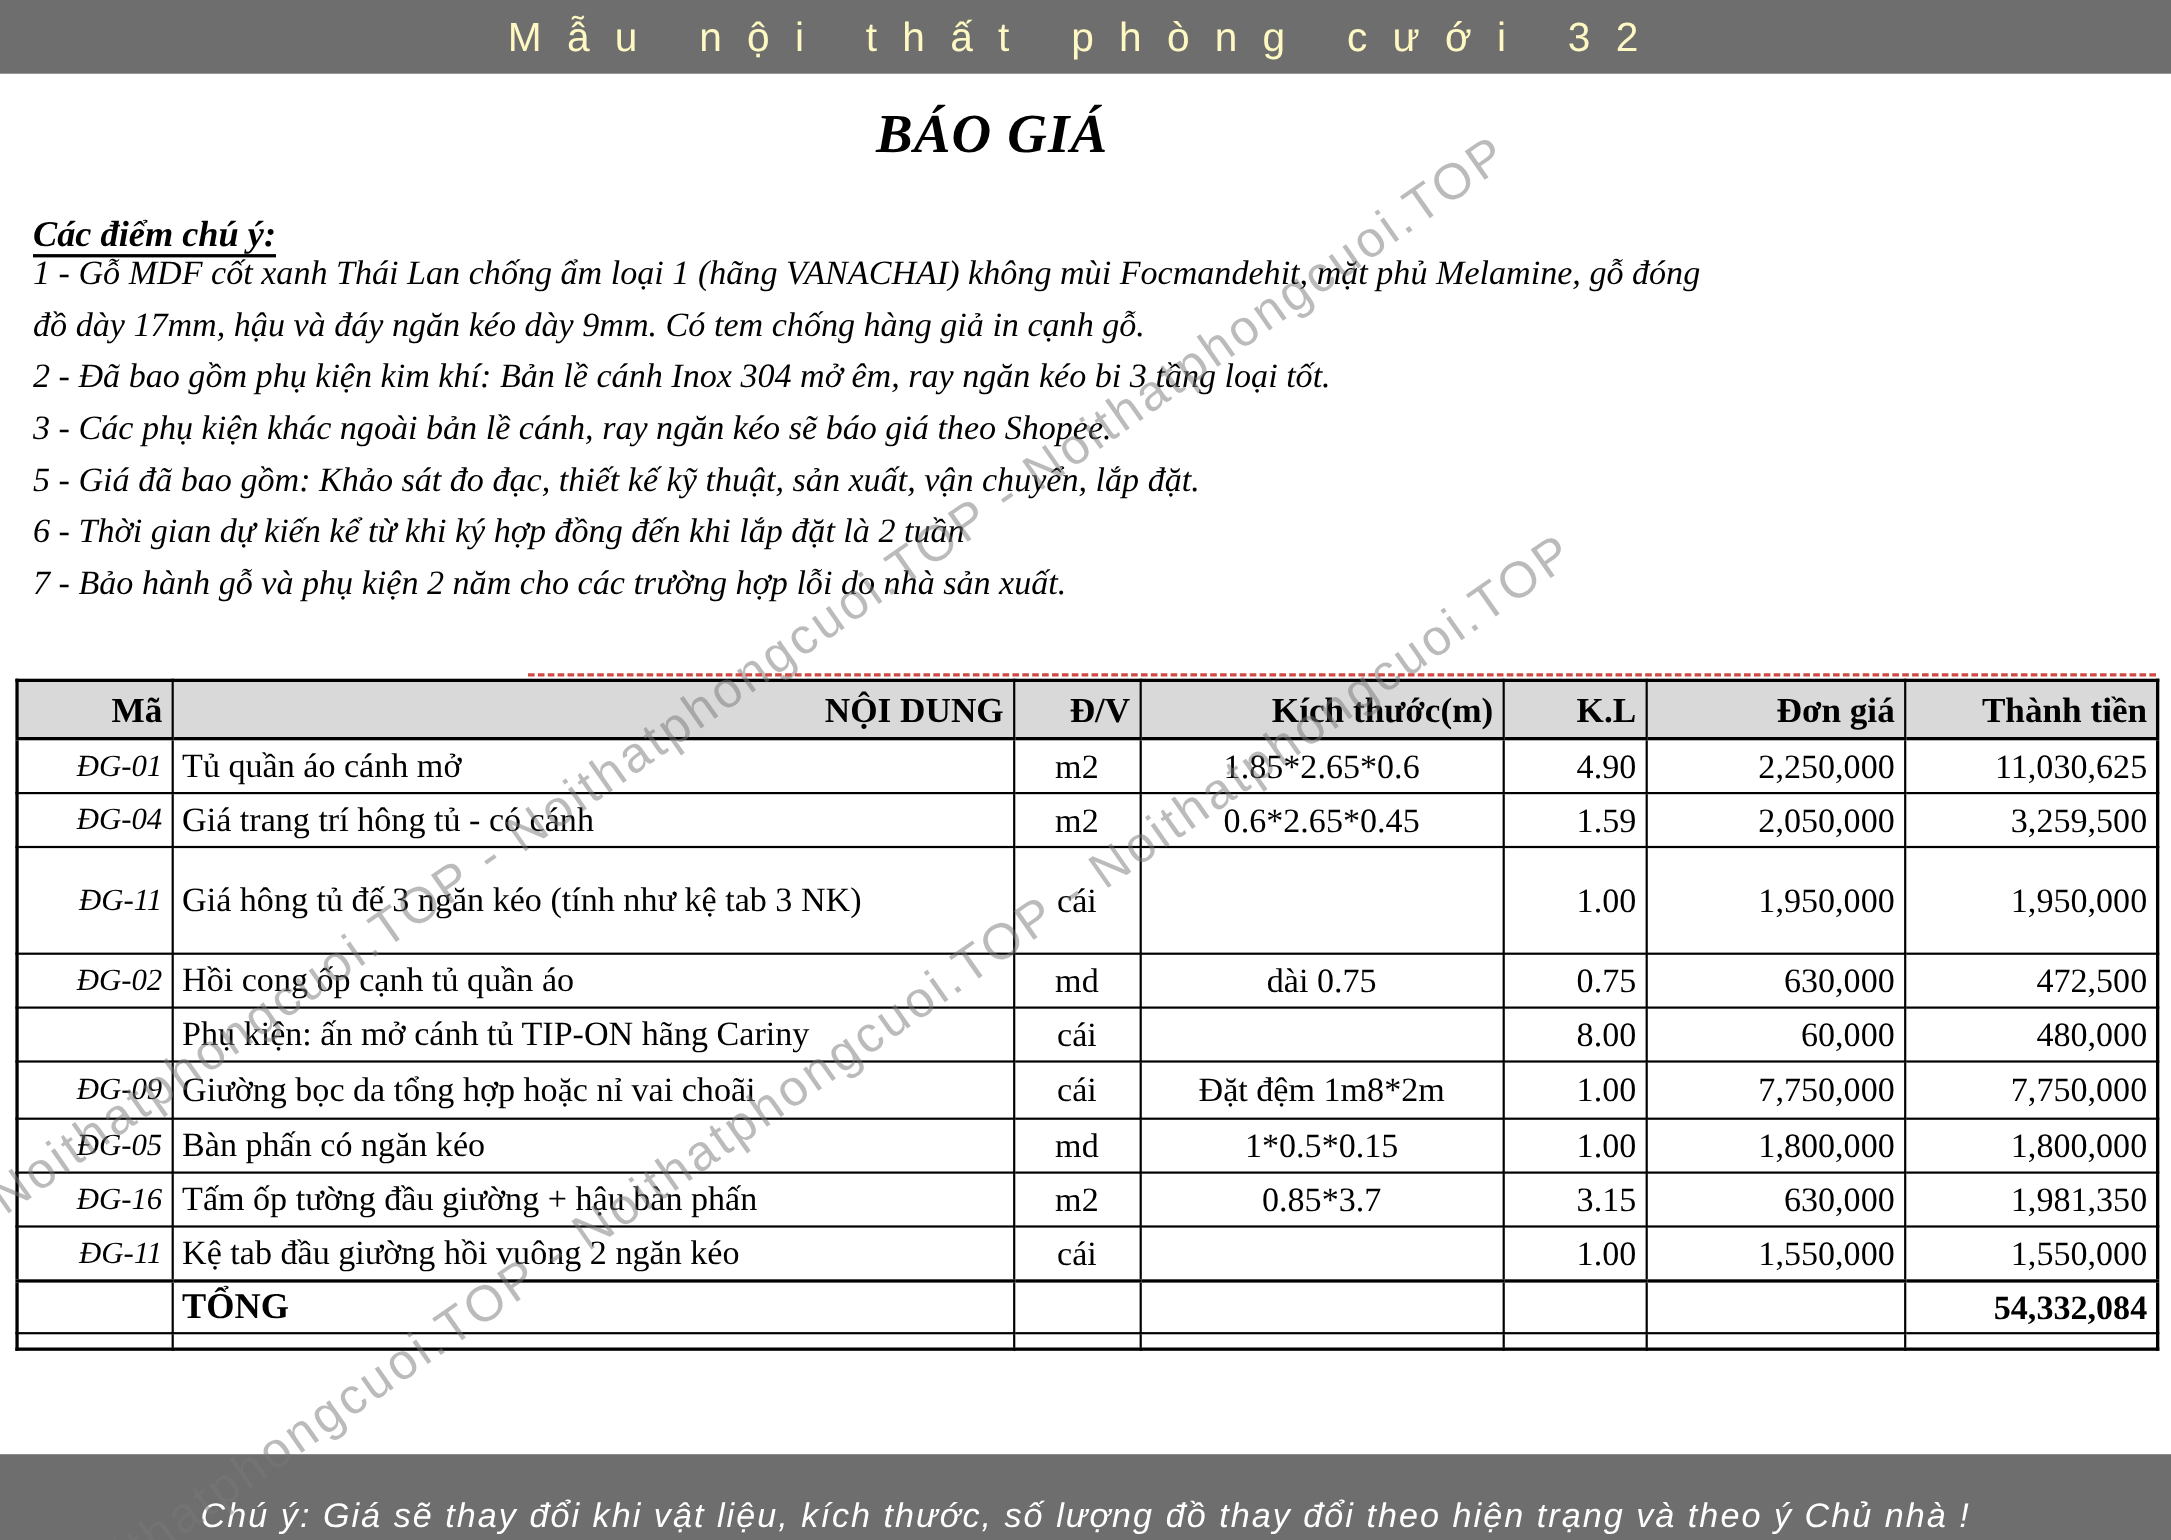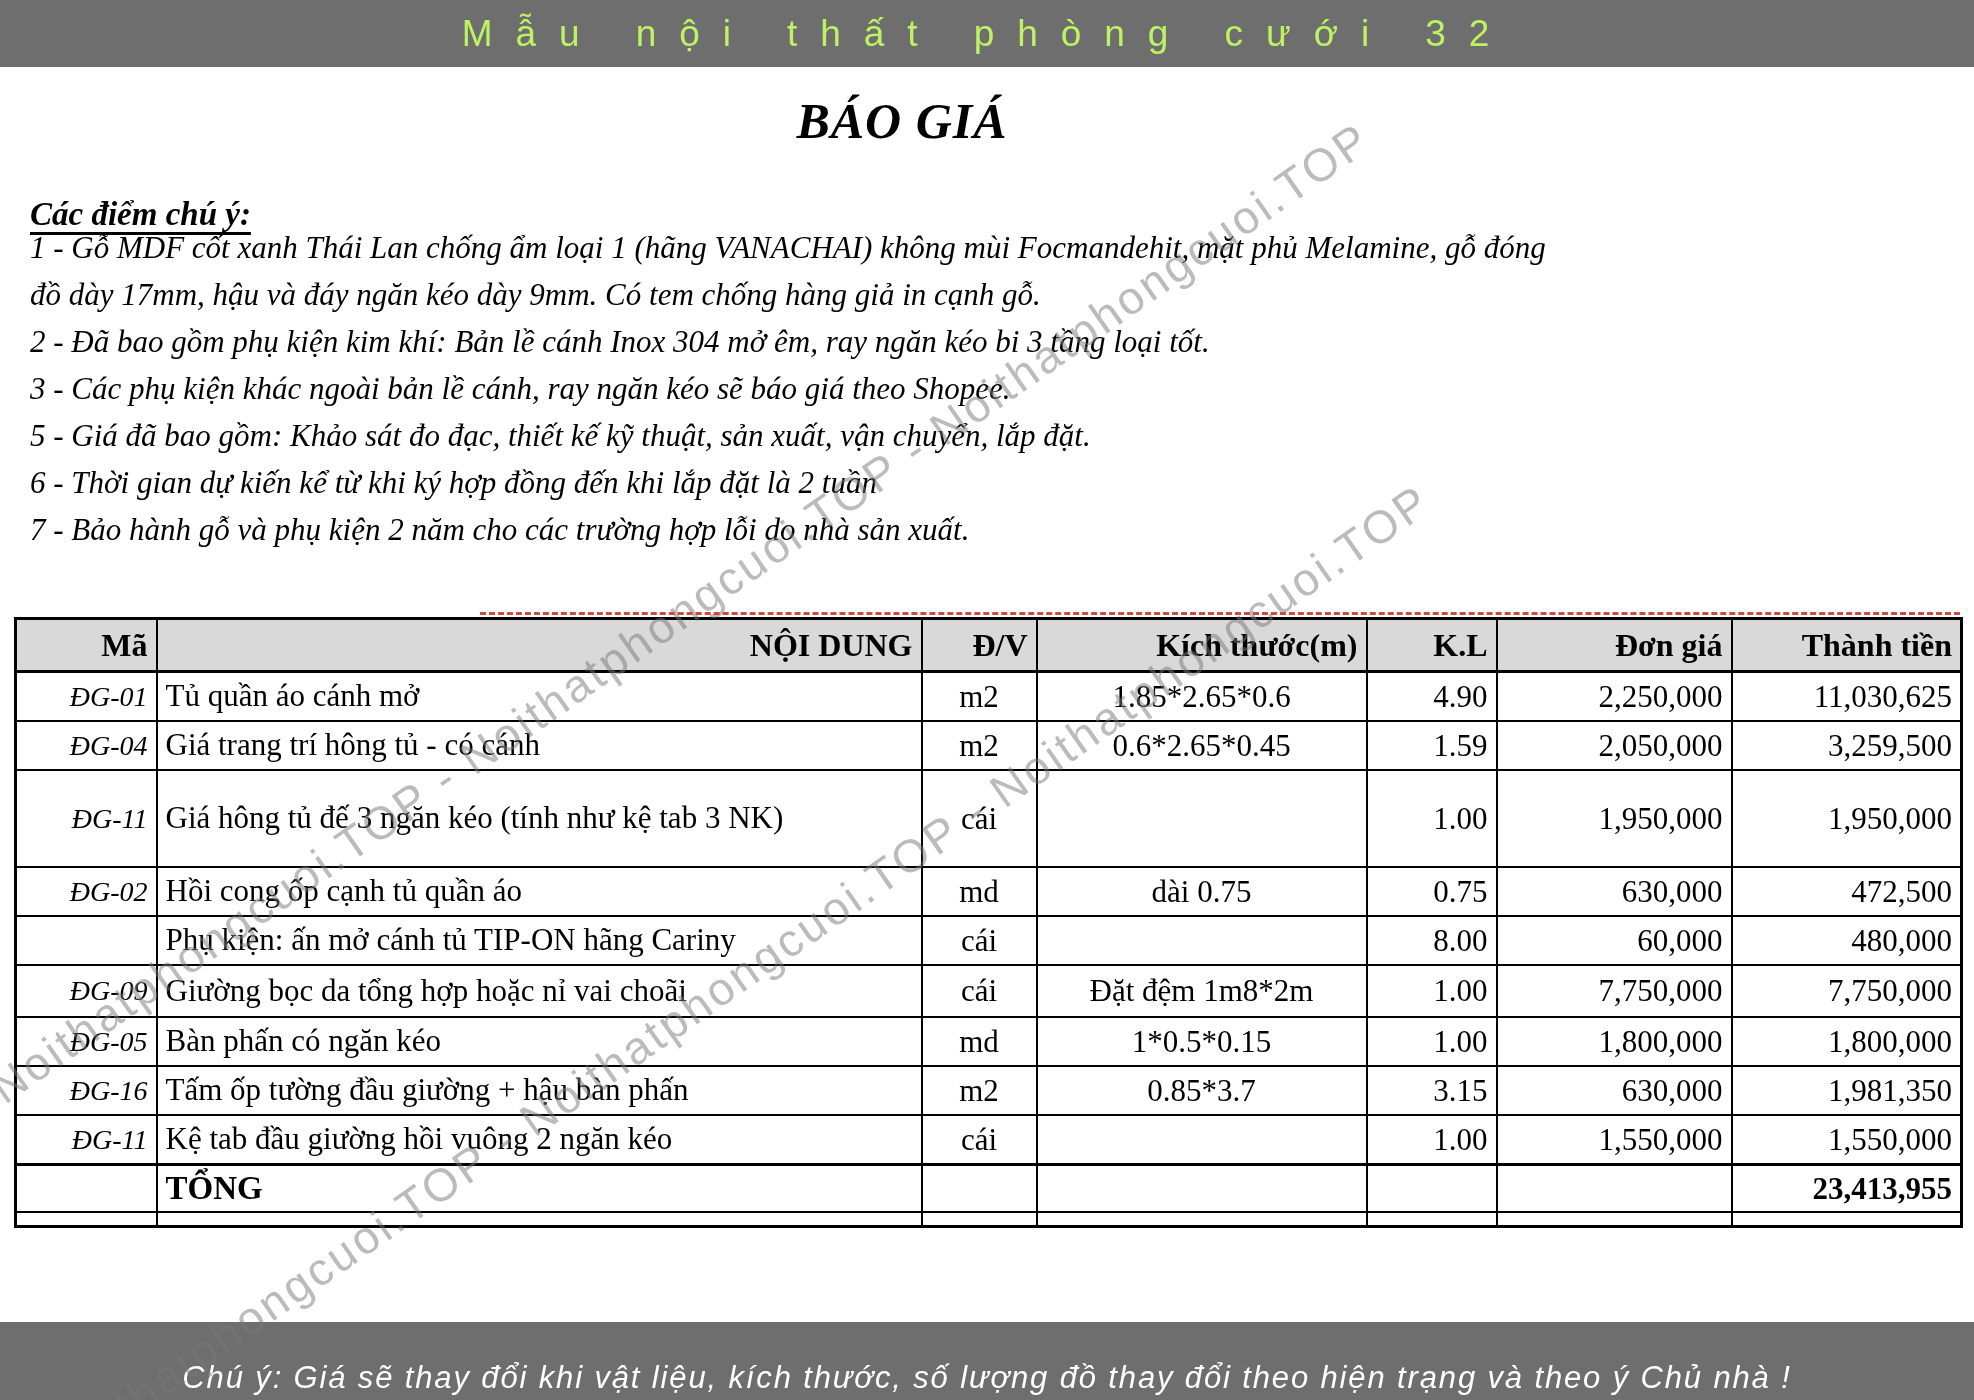--- a/index.html
+++ b/index.html
@@ -6,21 +6,21 @@
   body{
     width:1974px;height:1400px;position:relative;overflow:hidden;
     background:#ffffff;font-family:"Liberation Serif", serif;color:#000;
   }
   .banner{
     position:absolute;left:0;width:1974px;background:#6e6e6e;
     display:flex;align-items:center;justify-content:center;
   }
   .banner-top{top:0;height:67px;}
   .banner-top .banner-text{
-    font-family:"Liberation Sans", sans-serif;font-size:37px;color:#bef264;
+    font-family:"Liberation Sans", sans-serif;font-size:37px;color:#fef9c3;
     letter-spacing:0.62em;font-weight:400;white-space:nowrap;
   }
   .banner-bottom{top:1322px;height:78px;}
   .banner-bottom .banner-text{
     font-family:"Liberation Sans", sans-serif;font-style:italic;font-size:31px;
     color:#fff;letter-spacing:0.06em;white-space:nowrap;margin-top:33px;
   }
   .doc-title{
     position:absolute;top:92px;left:0;width:1804px;text-align:center;
     font-size:50px;font-weight:bold;font-style:italic;letter-spacing:1px;
@@ -197,21 +197,21 @@
       <td class="c-dg">1,550,000</td>
       <td class="c-tt">1,550,000</td>
     </tr>
     <tr class="r-total">
       <td class="c-ma"></td>
       <td class="c-nd">TỔNG</td>
       <td class="c-dv"></td>
       <td class="c-kt"></td>
       <td class="c-kl"></td>
       <td class="c-dg"></td>
-      <td class="c-tt">23,413,955</td>
+      <td class="c-tt">54,332,084</td>
     </tr>
     <tr class="r-sliver">
       <td></td>
       <td></td>
       <td></td>
       <td></td>
       <td></td>
       <td></td>
       <td></td>
     </tr>

